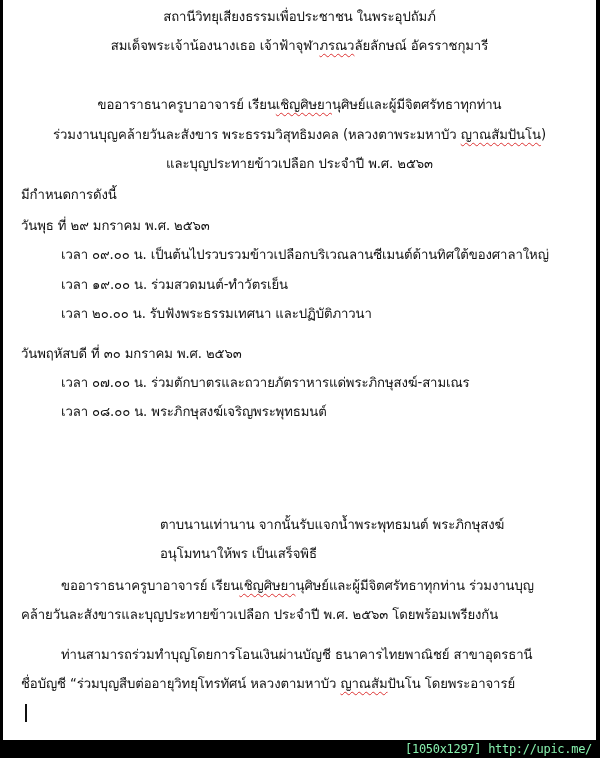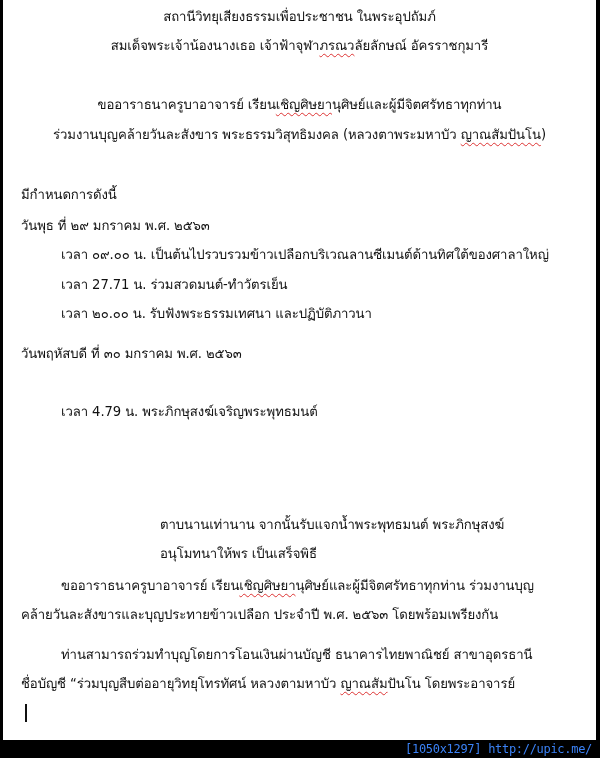--- a/index.html
+++ b/index.html
@@ -10,42 +10,44 @@
   }
   .page {
     position: absolute; left: 3px; top: 0; width: 593px; height: 740px;
     background: #fff; color: #111;
   }
   .line { position: absolute; white-space: nowrap; font-size: 13.2px; line-height: 18px; letter-spacing: -0.1px; }
   .center { left: 0; width: 593px; text-align: center; }
   .squiggle { text-decoration: underline wavy #d33; text-decoration-thickness: 1px; text-underline-offset: 3px; }
   .cursor { display: inline-block; width: 1.5px; height: 18px; background: #111; vertical-align: -4px; margin-left: 4px; }
   .footer {
-    position: absolute; right: 8px; bottom: 2px; color: #3b82f6;
+    position: absolute; right: 8px; bottom: 2px; color: #86efac;
     font-family: "DejaVu Sans Mono", "Liberation Mono", monospace; font-size: 12px; letter-spacing: -0.3px;
   }
 </style>
 </head>
 <body>
 
 <div class="page">
   <div class="line center" style="top:8px">สถานีวิทยุเสียงธรรมเพื่อประชาชน ในพระอุปถัมภ์</div>
   <div class="line center" style="top:37px"><span>สมเด็จพระเจ้าน้องนางเธอ เจ้าฟ้าจุฬา</span><span class="squiggle">ภรณว</span><span>ลัยลักษณ์ อัครราชกุมารี</span></div>
   <div class="line center" style="top:96px"><span>ขออาราธนาครูบาอาจารย์ เรียน</span><span class="squiggle">เชิญศิษยา</span><span>นุศิษย์และผู้มีจิตศรัทธาทุกท่าน</span></div>
   <div class="line center" style="top:126px"><span>ร่วมงานบุญคล้ายวันละสังขาร พระธรรมวิสุทธิมงคล (หลวงตาพระมหาบัว </span><span class="squiggle">ญาณสัมปันโน</span><span>)</span></div>
+  <div class="line center" style="top:155px">และบุญประทายข้าวเปลือก ประจำปี พ.ศ. ๒๕๖๓</div>
 
   <div class="line" style="left:18px; top:186px">มีกำหนดการดังนี้</div>
 
   <div class="line" style="left:18px; top:217px">วันพุธ ที่ ๒๙ มกราคม พ.ศ. ๒๕๖๓</div>
   <div class="line" style="left:58px; top:246px">เวลา ๐๙.๐๐ น. เป็นต้นไปรวบรวมข้าวเปลือกบริเวณลานซีเมนต์ด้านทิศใต้ของศาลาใหญ่</div>
-  <div class="line" style="left:58px; top:276px">เวลา 27.71 น. ร่วมสวดมนต์-ทำวัตรเย็น</div>
+  <div class="line" style="left:58px; top:276px">เวลา ๑๙.๐๐ น. ร่วมสวดมนต์-ทำวัตรเย็น</div>
   <div class="line" style="left:58px; top:305px">เวลา ๒๐.๐๐ น. รับฟังพระธรรมเทศนา และปฏิบัติภาวนา</div>
 
   <div class="line" style="left:18px; top:345px">วันพฤหัสบดี ที่ ๓๐ มกราคม พ.ศ. ๒๕๖๓</div>
-  <div class="line" style="left:58px; top:403px">เวลา 4.79 น. พระภิกษุสงฆ์เจริญพระพุทธมนต์</div>
+  <div class="line" style="left:58px; top:374px">เวลา ๐๗.๐๐ น. ร่วมตักบาตรและถวายภัตราหารแด่พระภิกษุสงฆ์-สามเณร</div>
+  <div class="line" style="left:58px; top:403px">เวลา ๐๘.๐๐ น. พระภิกษุสงฆ์เจริญพระพุทธมนต์</div>
   <div class="line" style="left:157px; top:516px">ตาบนานเท่านาน จากนั้นรับแจกน้ำพระพุทธมนต์ พระภิกษุสงฆ์</div>
   <div class="line" style="left:157px; top:545px">อนุโมทนาให้พร เป็นเสร็จพิธี</div>
 
   <div class="line" style="left:58px; top:577px"><span>ขออาราธนาครูบาอาจารย์ เรียน</span><span class="squiggle">เชิญศิษยา</span><span>นุศิษย์และผู้มีจิตศรัทธาทุกท่าน ร่วมงานบุญ</span></div>
   <div class="line" style="left:18px; top:606px">คล้ายวันละสังขารและบุญประทายข้าวเปลือก ประจำปี พ.ศ. ๒๕๖๓ โดยพร้อมเพรียงกัน</div>
 
   <div class="line" style="left:58px; top:646px">ท่านสามารถร่วมทำบุญโดยการโอนเงินผ่านบัญชี ธนาคารไทยพาณิชย์ สาขาอุดรธานี</div>
   <div class="line" style="left:18px; top:675px"><span>ชื่อบัญชี “ร่วมบุญสืบต่ออายุวิทยุโทรทัศน์ หลวงตามหาบัว </span><span class="squiggle">ญาณสัม</span><span>ปันโน โดยพระอาจารย์</span></div>
   <div class="line" style="left:18px; top:704px"><span class="cursor"></span></div>
 </div>

